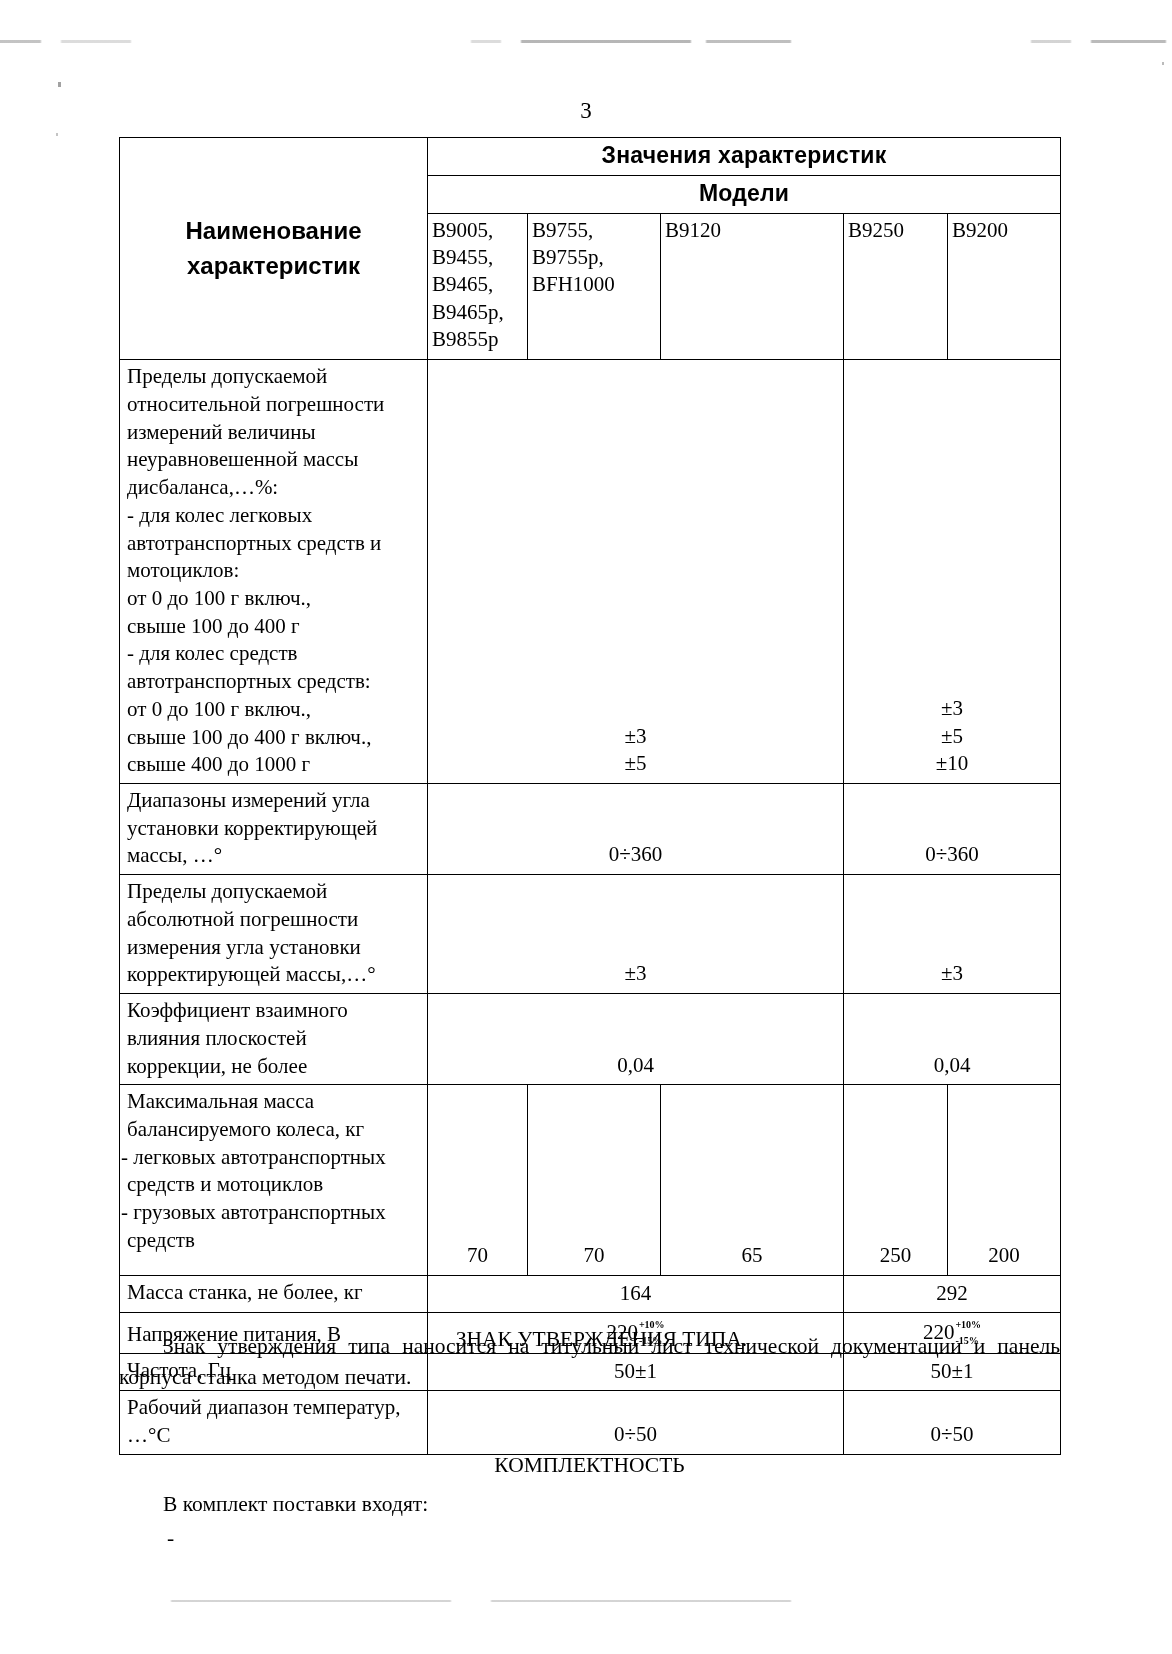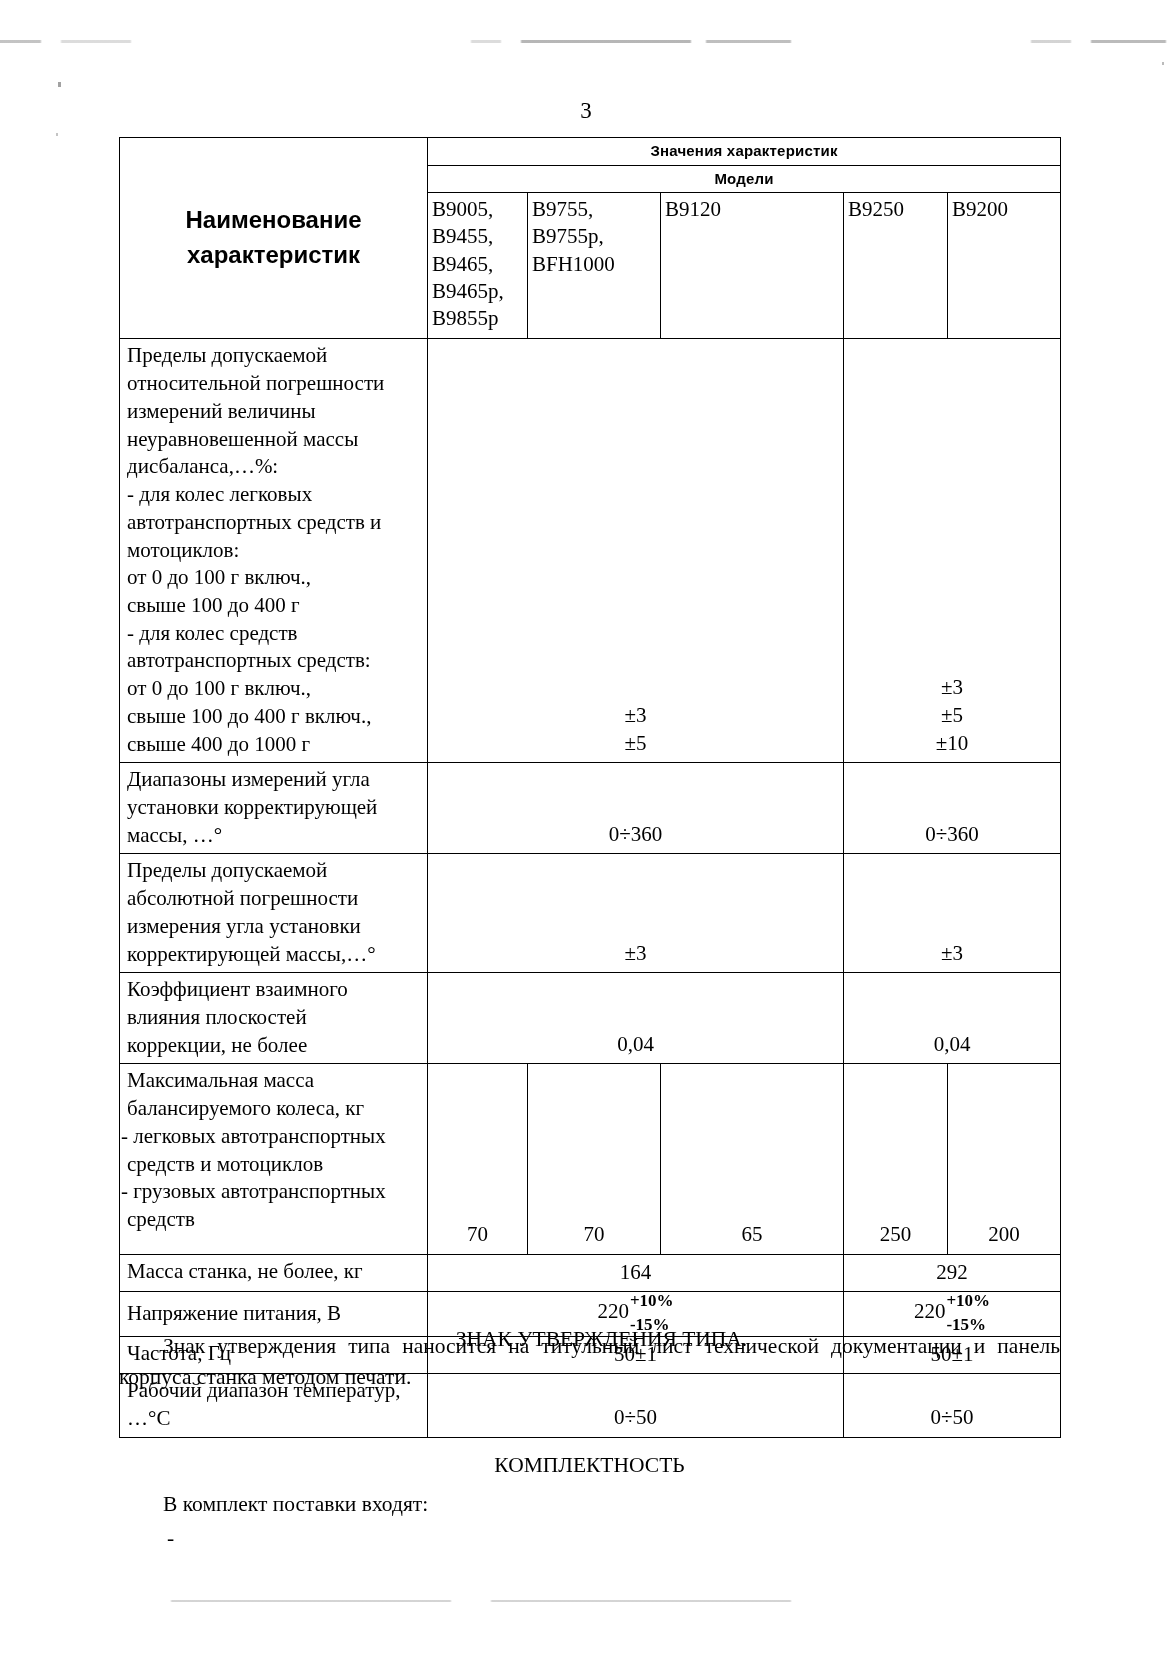--- a/index.html
+++ b/index.html
@@ -70,21 +70,21 @@
   .spec-table td, .spec-table th {
     border: 1.6px solid #000;
     padding: 0;
     vertical-align: top;
     font-weight: normal;
   }
   .spec-table .hdr-band {
     text-align: center;
     font-weight: bold;
     font-family: "Liberation Sans", "DejaVu Sans", sans-serif;
-    font-size: 15px;
+    font-size: 23px;
     padding: 3px 0 4px 0;
     letter-spacing: 0.2px;
   }
   .spec-table .row-label-head {
     text-align: center;
     font-weight: bold;
     font-family: "Liberation Sans", "DejaVu Sans", sans-serif;
     font-size: 24px;
     vertical-align: middle;
     line-height: 1.45;
@@ -112,21 +112,21 @@
     vertical-align: middle;
     padding: 4px 4px 5px 4px;
   }
   .stack {
     display: block;
   }
   .stack span { display: block; }
 
   .frac {
     display: inline-block;
-    font-size: 17px;
+    font-size: 10px;
     line-height: 1.02;
     vertical-align: middle;
     position: relative;
     top: 1px;
     text-align: left;
     margin-left: 1px;
     font-weight: bold;
   }
   .frac .up { display:block; position: relative; top: -5px; }
   .frac .dn { display:block; position: relative; top: 1px; }

